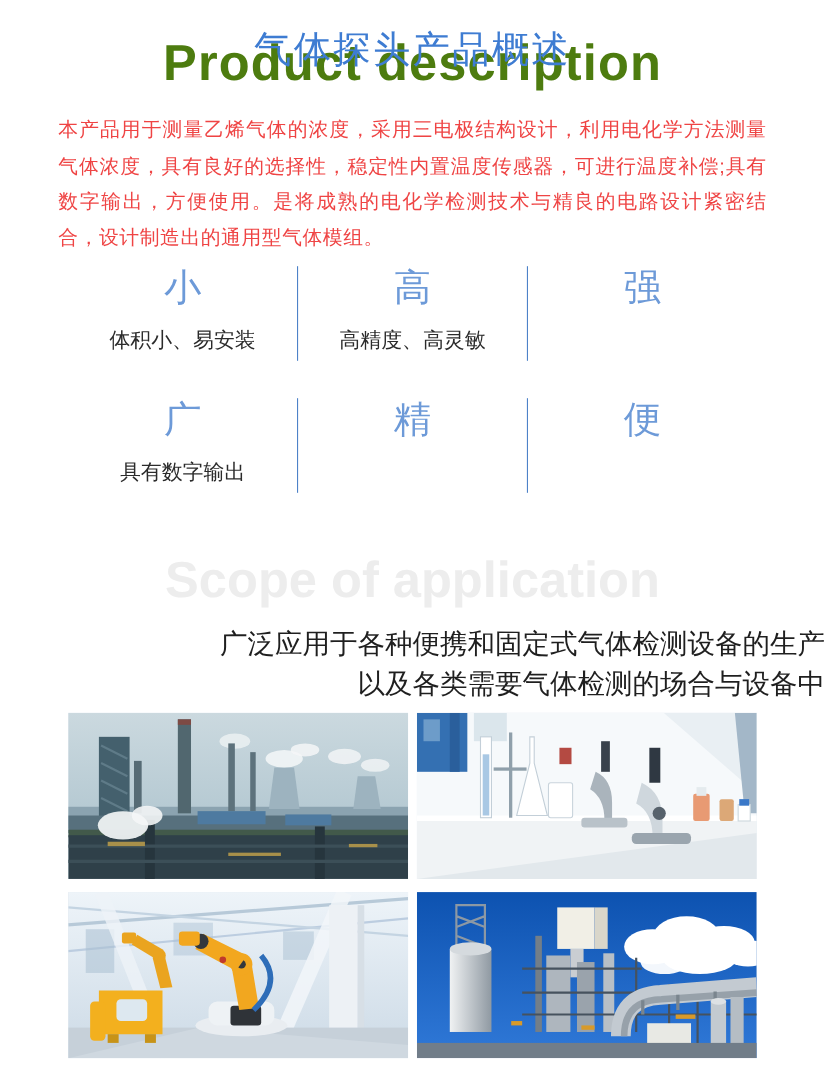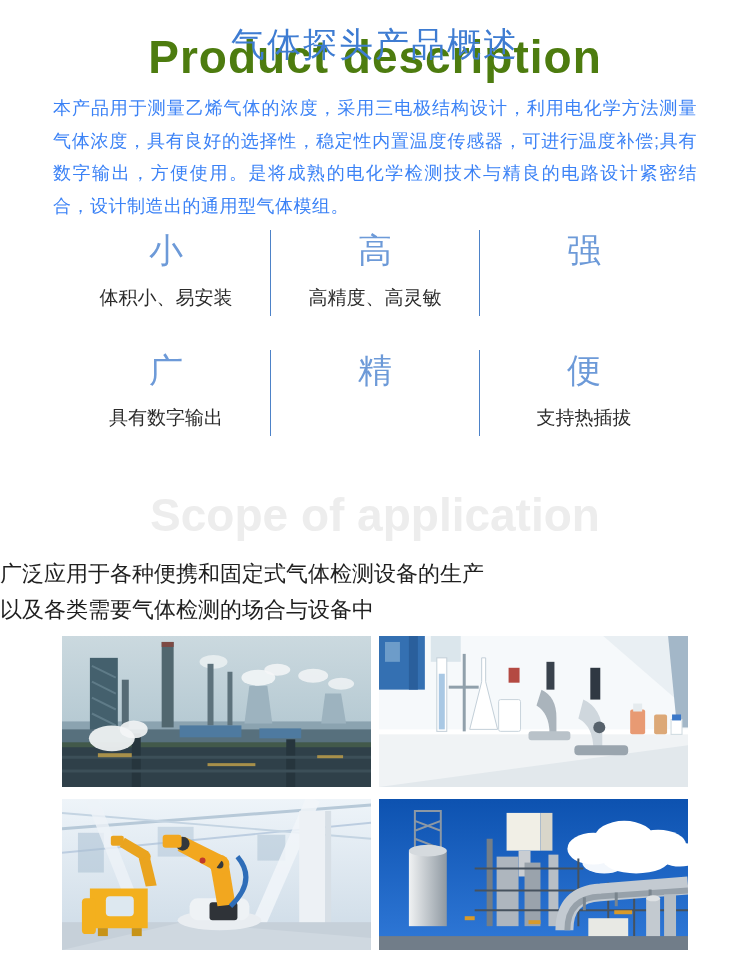--- a/index.html
+++ b/index.html
@@ -16,22 +16,22 @@
     text-align:center; font-size:46px; font-weight:bold;
     color:#4d7c0f; letter-spacing:1px; white-space:nowrap; z-index:0;
   }
   .hero .big-title {
     position:absolute; top:22px; left:0; right:0;
     text-align:center; font-size:34px; font-weight:normal;
     color:#3e7cd2; letter-spacing:2px; z-index:1;
   }
   
   .para {
-    margin:0 53px; font-size:18px; line-height:32.5px;
-    color:#3b82f6; text-align:justify; letter-spacing:0.5px;
+    margin:10px 53px; font-size:18px; line-height:32.5px;
+    color:#ef4444; text-align:justify; letter-spacing:0.5px;
   }
   
   .features { margin:8px 62px 0; }
   .frow { display:flex; }
   .frow + .frow { margin-top:34px; }
   .fcell { flex:1; text-align:center; padding:0 0 6px; }
   .fcell:not(:last-child) { border-right:1px solid #4d82c8; }
   .fchar { font-size:34px; line-height:40px; color:#6d9ad8; }
   .fdesc { margin-top:16px; font-size:19px; line-height:24px; color:#2b2b2b; }
   
@@ -39,21 +39,21 @@
   .app-hero .watermark {
     position:absolute; top:16px; left:0; right:0;
     text-align:center; font-size:46px; font-weight:bold;
     color:#ededed; white-space:nowrap; z-index:0;
   }
   .app-hero .big-title {
     position:absolute; top:6px; left:0; right:0;
     text-align:center; font-size:34px; font-weight:bold;
     color:#3e7cd2; letter-spacing:2px; z-index:1;
   }
-  .app-text { text-align:left; font-size:22px; line-height:36px; color:#1f1f1f; margin-top:4px; }
+  .app-text { text-align:right; font-size:25px; line-height:36px; color:#1f1f1f; margin-top:4px; }
   
   .photo-grid {
     margin:8px 62px 0;
     display:grid; grid-template-columns:1fr 1fr; gap:12px 8px;
   }
   .photo { height:151px; overflow:hidden; background:#dfe7ee; }
   .photo svg { display:block; width:100%; height:100%; }
 </style>
 </head>
 <body>
@@ -83,21 +83,20 @@
     <div class="frow">
       <div class="fcell">
         <div class="fchar">广</div>
         <div class="fdesc">具有数字输出</div>
       </div>
       <div class="fcell">
         <div class="fchar">精</div>
       </div>
       <div class="fcell">
         <div class="fchar">便</div>
-        <div class="fdesc">支持热插拔</div>
       </div>
     </div>
   </div>
 </section>
 
 <section>
   <div class="app-hero">
     <div class="watermark">Scope of application</div>
   </div>
 

